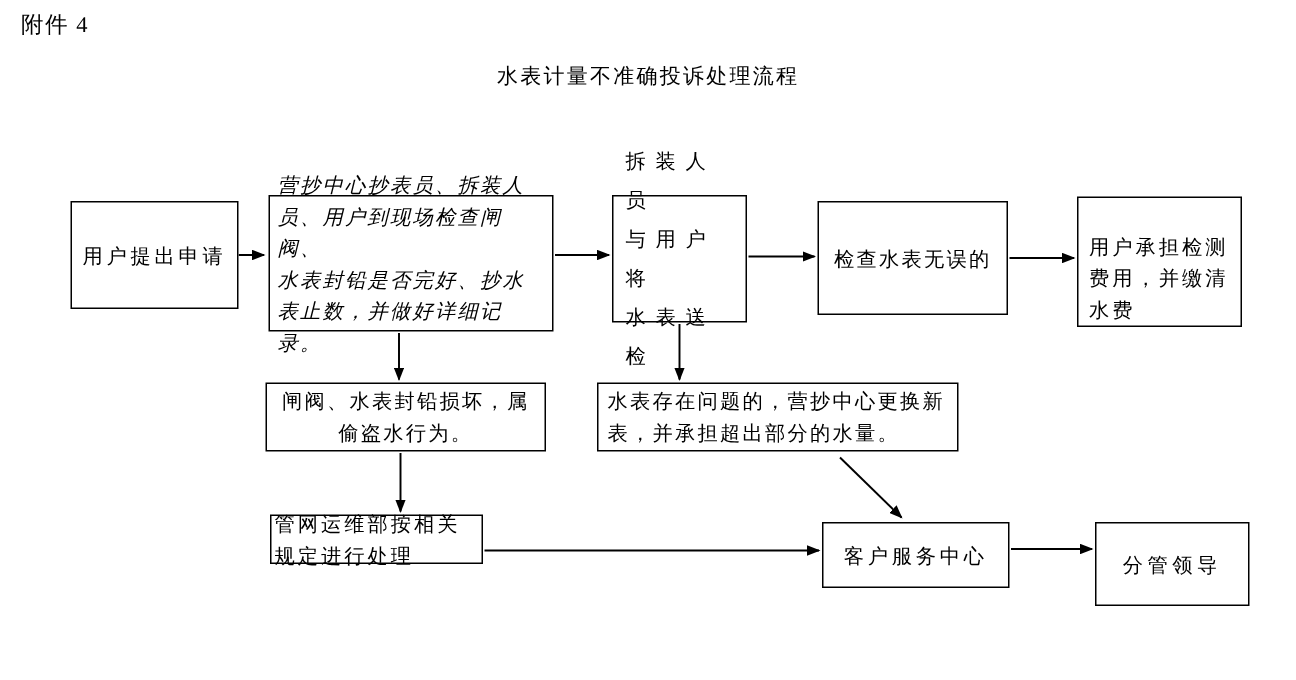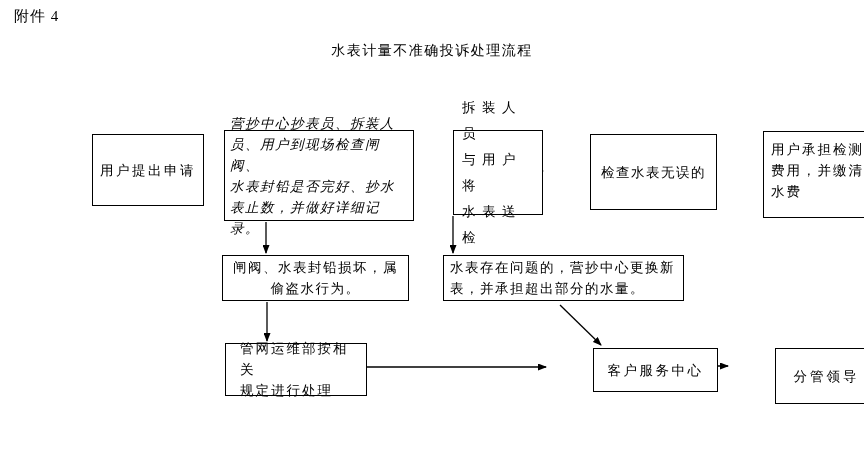--- a/index.html
+++ b/index.html
@@ -31,41 +31,40 @@
   .node {
     position: absolute;
     box-sizing: border-box;
     border: 1px solid #000000;
     background: #ffffff;
     display: flex;
     align-items: center;
     font-size: 13.5px;
     line-height: 21px;
     color: #000000;
-    margin-left: 45px;
   }
   .node .txt {
     width: 100%;
     white-space: pre-line;
   }
   #n-user-apply       { left: 47px;  top: 134px; width: 112px; height: 72px; font-family: Liberation Serif, serif; }
   #n-user-apply .txt  { text-align: center; letter-spacing: 2.5px; }
   #n-site-check       { left: 179px; top: 130px; width: 190px; height: 91px; padding: 0 5px; font-style: italic; }
   #n-site-check .txt  { letter-spacing: 1.5px; }
   #n-send-meter       { left: 408px; top: 130px; width: 90px;  height: 85px; padding: 0 8px; }
   #n-send-meter .txt  { letter-spacing: 6.5px; line-height: 26px; }
   #n-meter-ok         { left: 545px; top: 134px; width: 127px; height: 76px; }
   #n-meter-ok .txt    { text-align: center; letter-spacing: 1.5px; }
-  #n-user-pays        { left: 718px; top: 131px; width: 110px; height: 87px; padding: 7px 7px; align-items: flex-start; }
+  #n-user-pays        { left: 718px; top: 131px; width: 110px; height: 87px; padding: 22px 7px; align-items: flex-start; }
   #n-user-pays .txt   { letter-spacing: 2px; }
   #n-seal-damaged     { left: 177px; top: 255px; width: 187px; height: 46px; padding: 0 5px; }
   #n-seal-damaged .txt{ letter-spacing: 1.5px; text-align: center; }
   #n-meter-problem    { left: 398px; top: 255px; width: 241px; height: 46px; padding: 0 6px; }
   #n-meter-problem .txt{ letter-spacing: 1.5px; }
-  #n-pipeline-dept    { left: 180px; top: 343px; width: 142px; height: 53px; padding: 0 14px; }
+  #n-pipeline-dept    { left: 180px; top: 343px; width: 142px; height: 33px; padding: 0 2px; }
   #n-pipeline-dept .txt{ letter-spacing: 2px; }
   #n-customer-service { left: 548px; top: 348px; width: 125px; height: 44px; }
   #n-customer-service .txt { text-align: center; letter-spacing: 2.5px; }
   #n-leader           { left: 730px; top: 348px; width: 103px; height: 56px; }
   #n-leader .txt      { text-align: center; letter-spacing: 3px; }
   #edges-svg {
     position: absolute;
     left: 0; top: 0;
     width: 864px; height: 453px;
     pointer-events: none;

